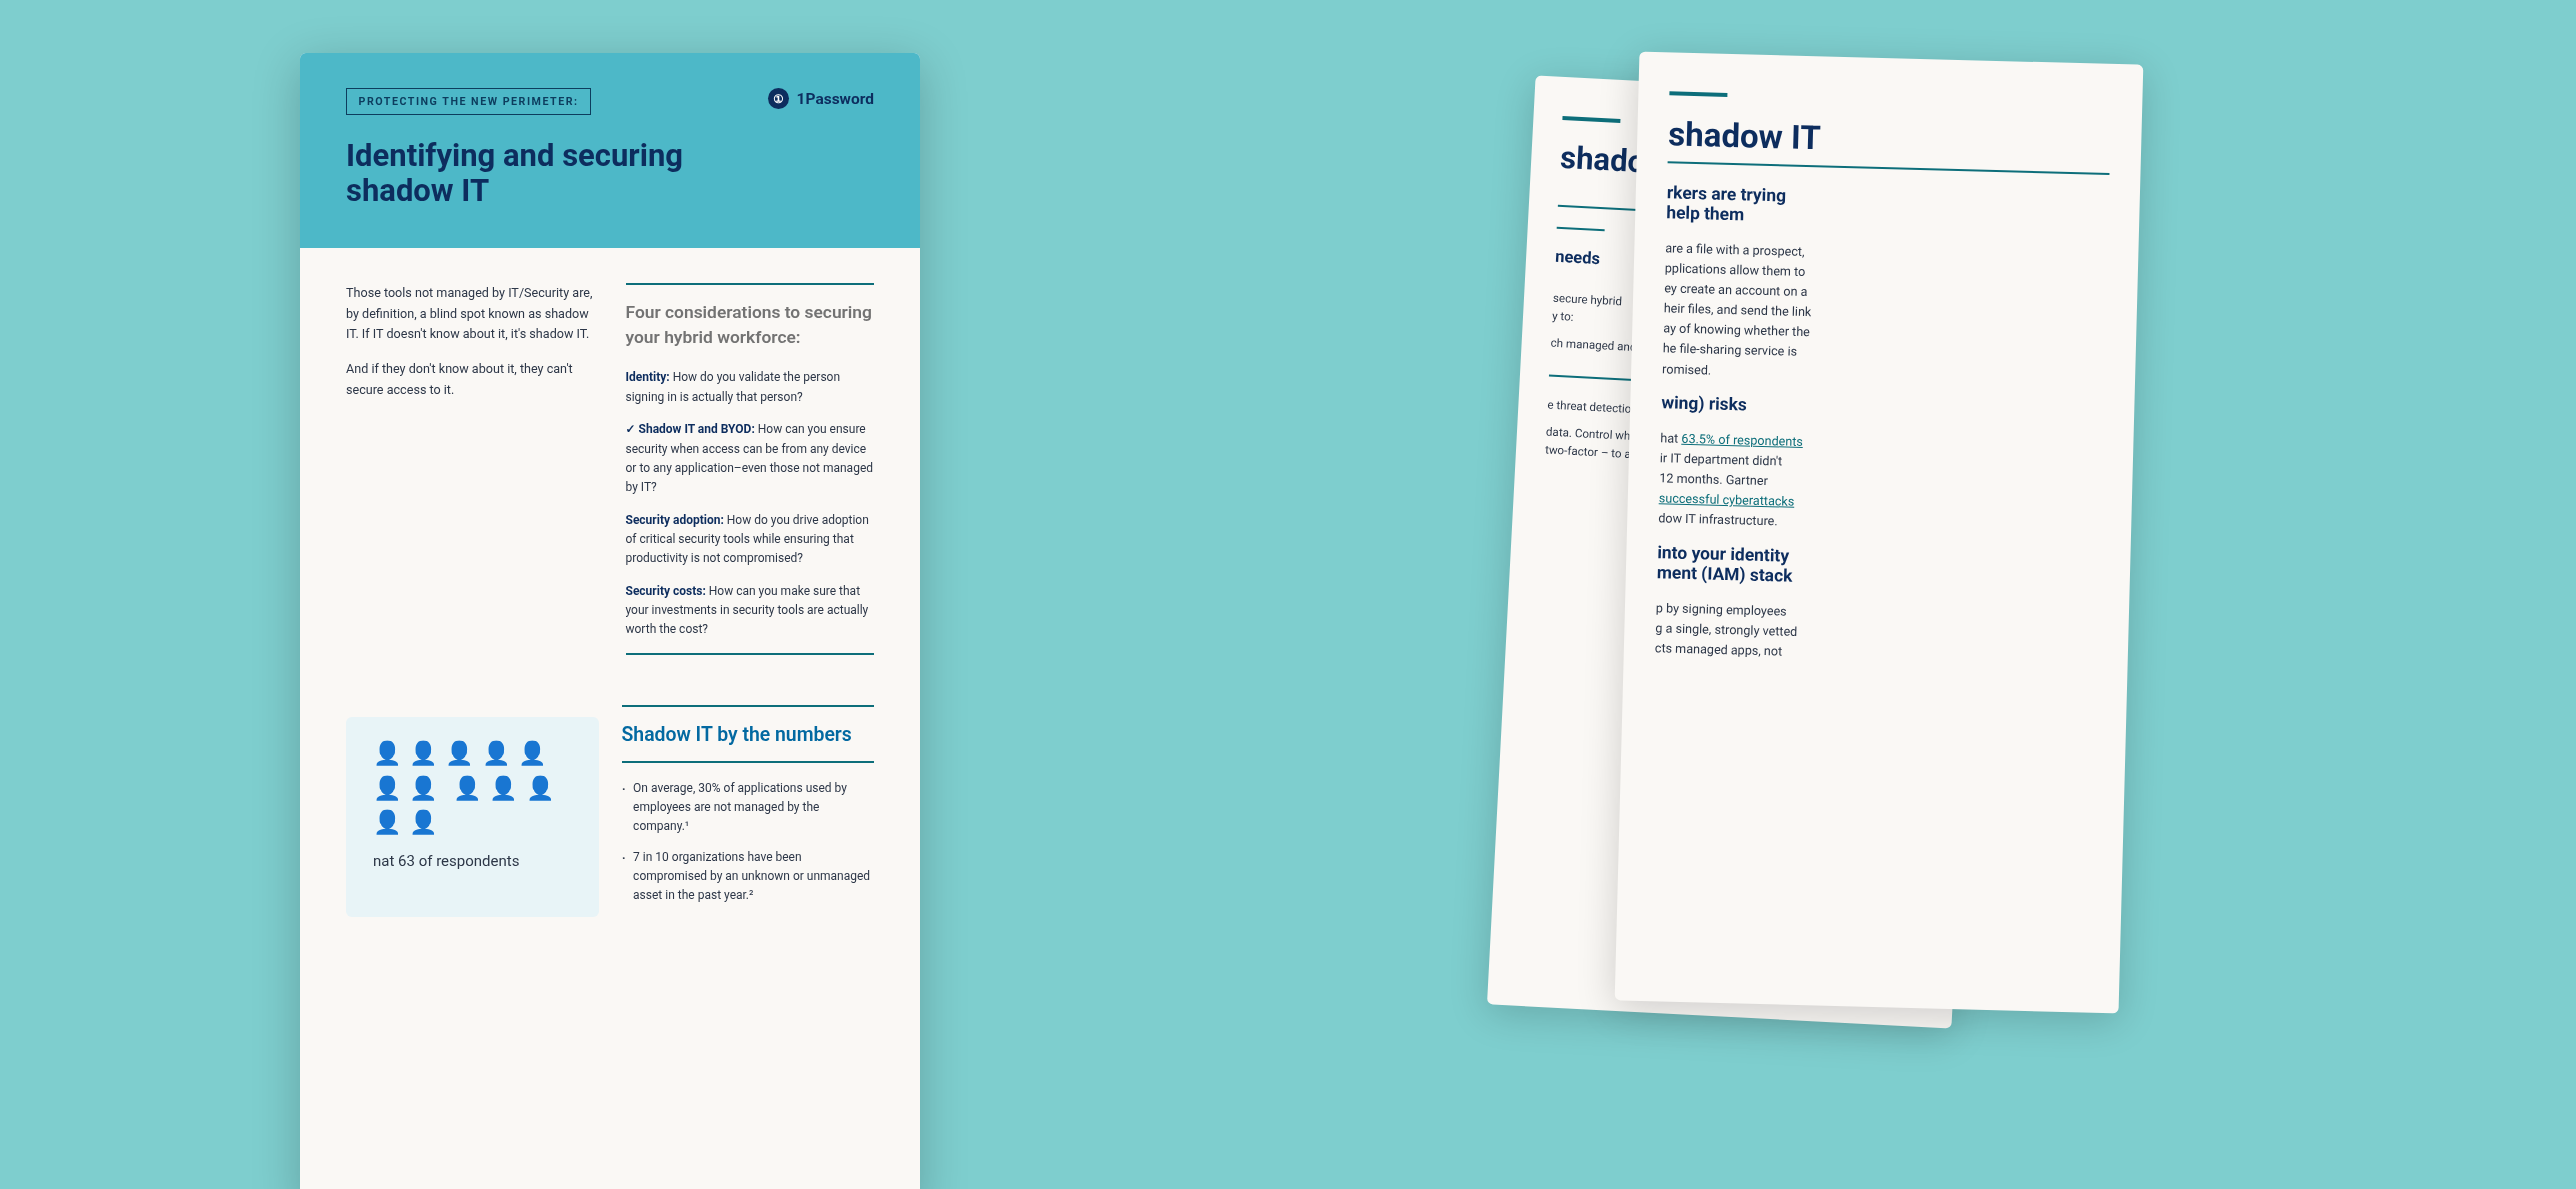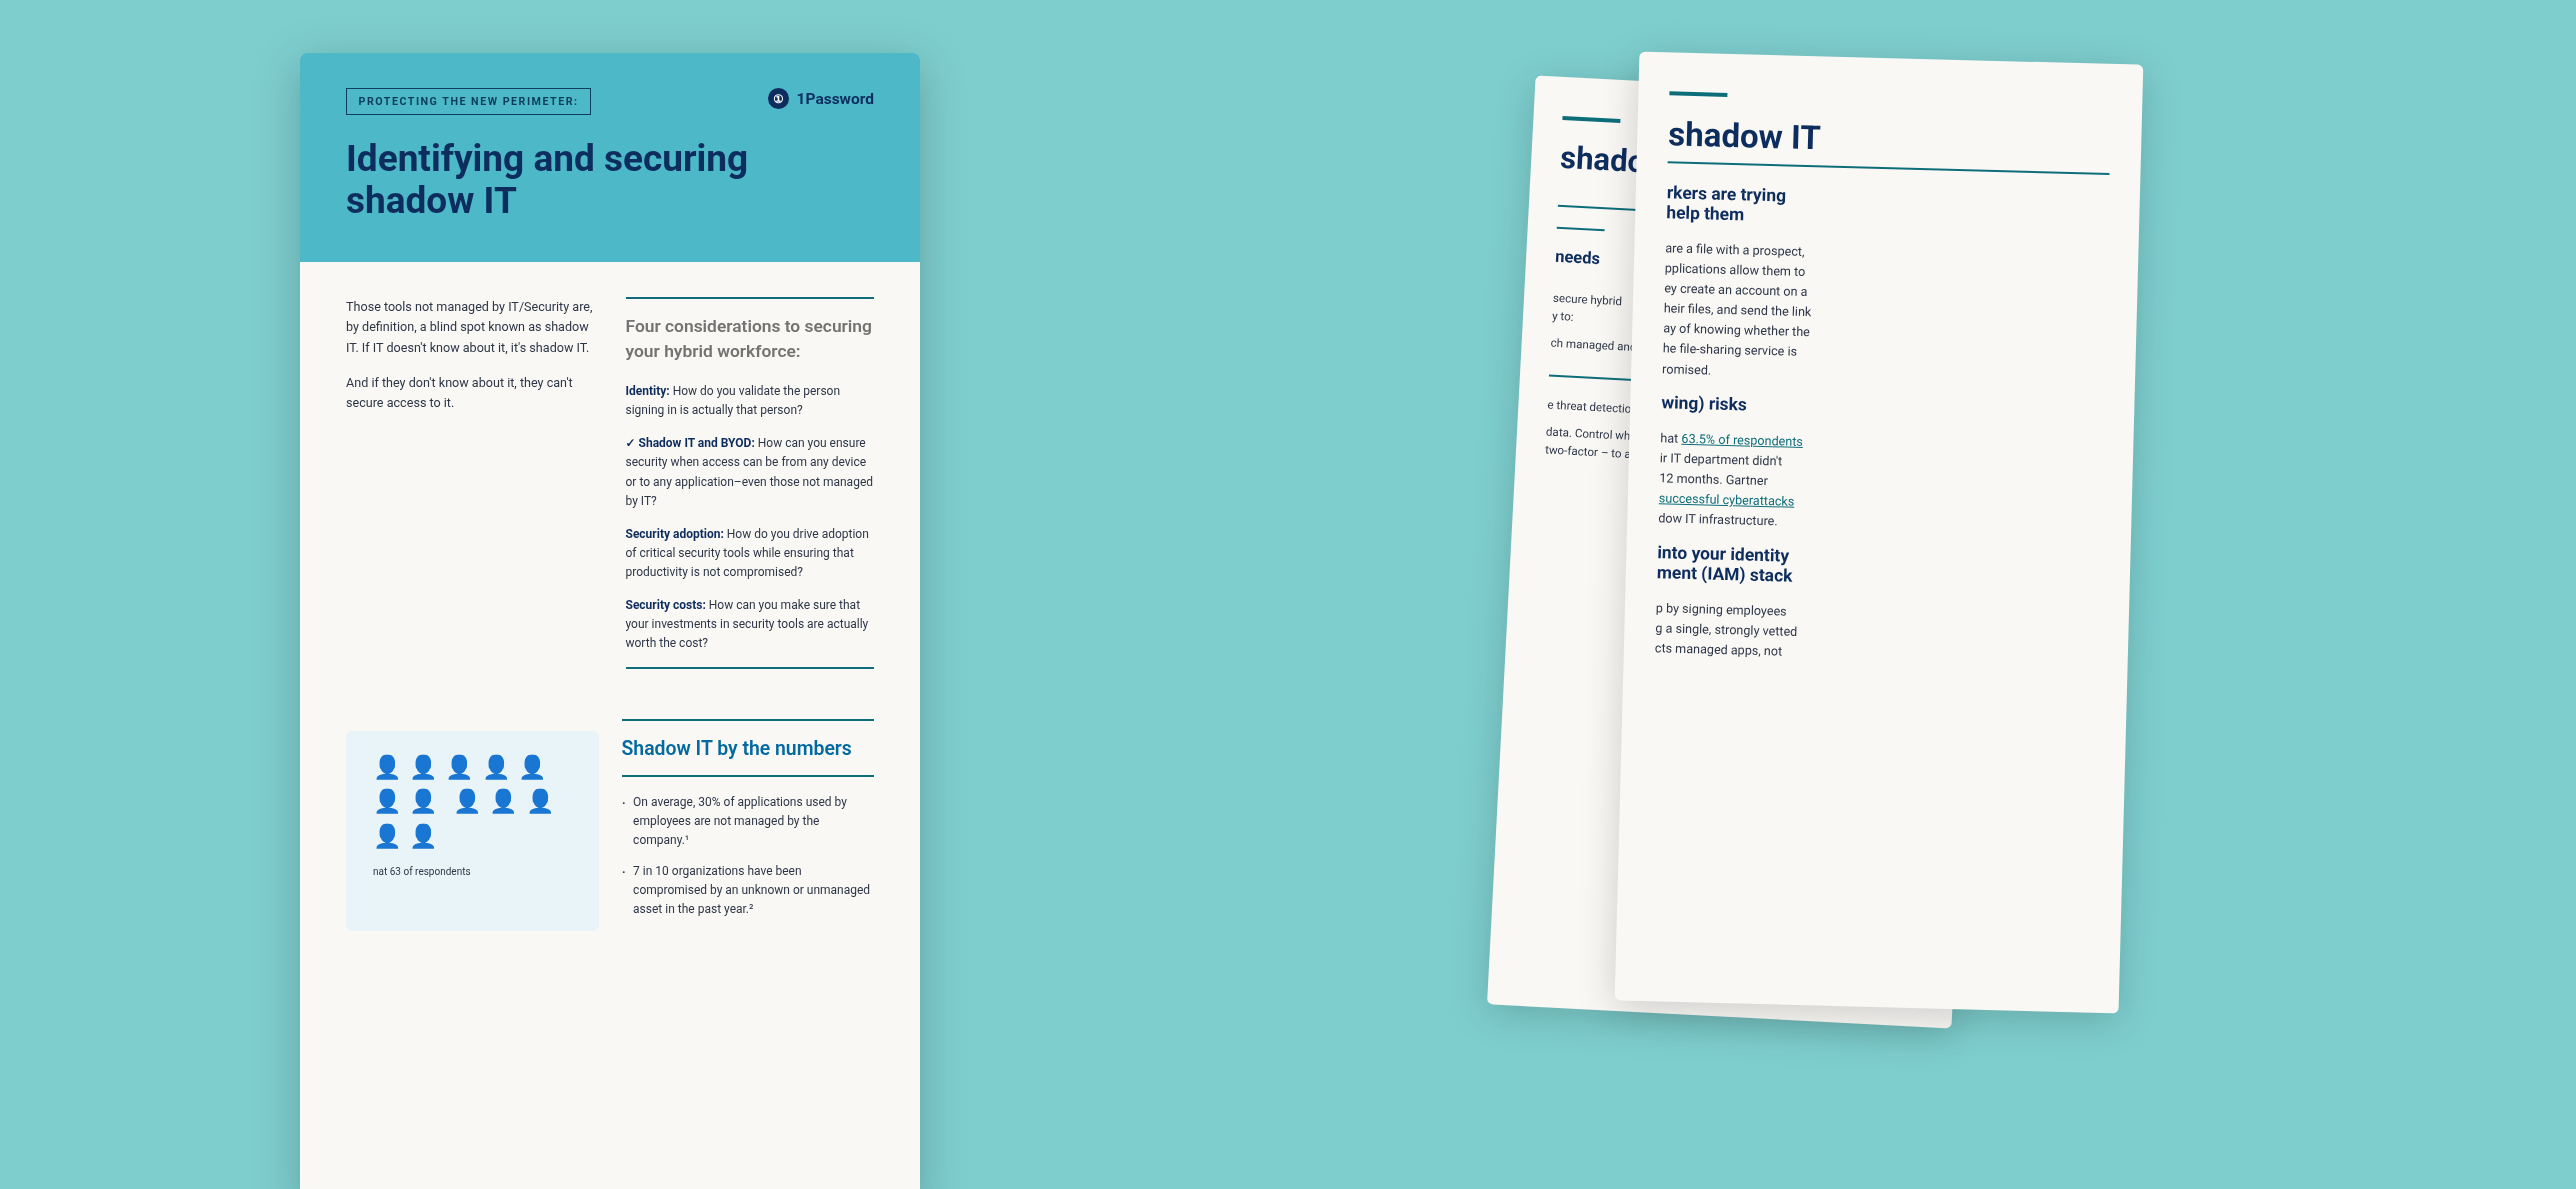--- a/index.html
+++ b/index.html
@@ -173,21 +173,21 @@
       background: #0d2d5e;
       border-radius: 50%;
       display: flex;
       align-items: center;
       justify-content: center;
       color: white;
       font-size: 11.6px;
     }
 
     .page-header h1 {
-      font-size: 37px;
+      font-size: 31px;
       color: #0d2d5e;
       font-weight: 700;
       line-height: 1.15;
     }
 
     
     .page-body {
       padding: 35px 46px;
       background: #faf8f5;
     }
@@ -464,21 +464,21 @@
             <span class="person-icon">👤</span>
             <span class="person-icon">👤</span>
             <span class="person-icon">👤</span>
             <br>
             <span class="person-icon faded">👤</span>
             <span class="person-icon faded">👤</span>
             <span class="person-icon faded">👤</span>
             <span class="person-icon faded">👤</span>
             <span class="person-icon faded">👤</span>
           </div>
-          <p style="font-size:10px; color:#2d3748;">nat 63 of respondents</p>
+          <p style="font-size:15px; color:#2d3748;">nat 63 of respondents</p>
         </div>
 
         <div class="numbers-section">
           <h2>Shadow IT by the numbers</h2>
           <div class="divider-line"></div>
           <ul class="numbers-list">
             <li>On average, 30% of applications used by employees are not managed by the company.¹</li>
             <li>7 in 10 organizations have been compromised by an unknown or unmanaged asset in the past year.²</li>
           </ul>
         </div>

